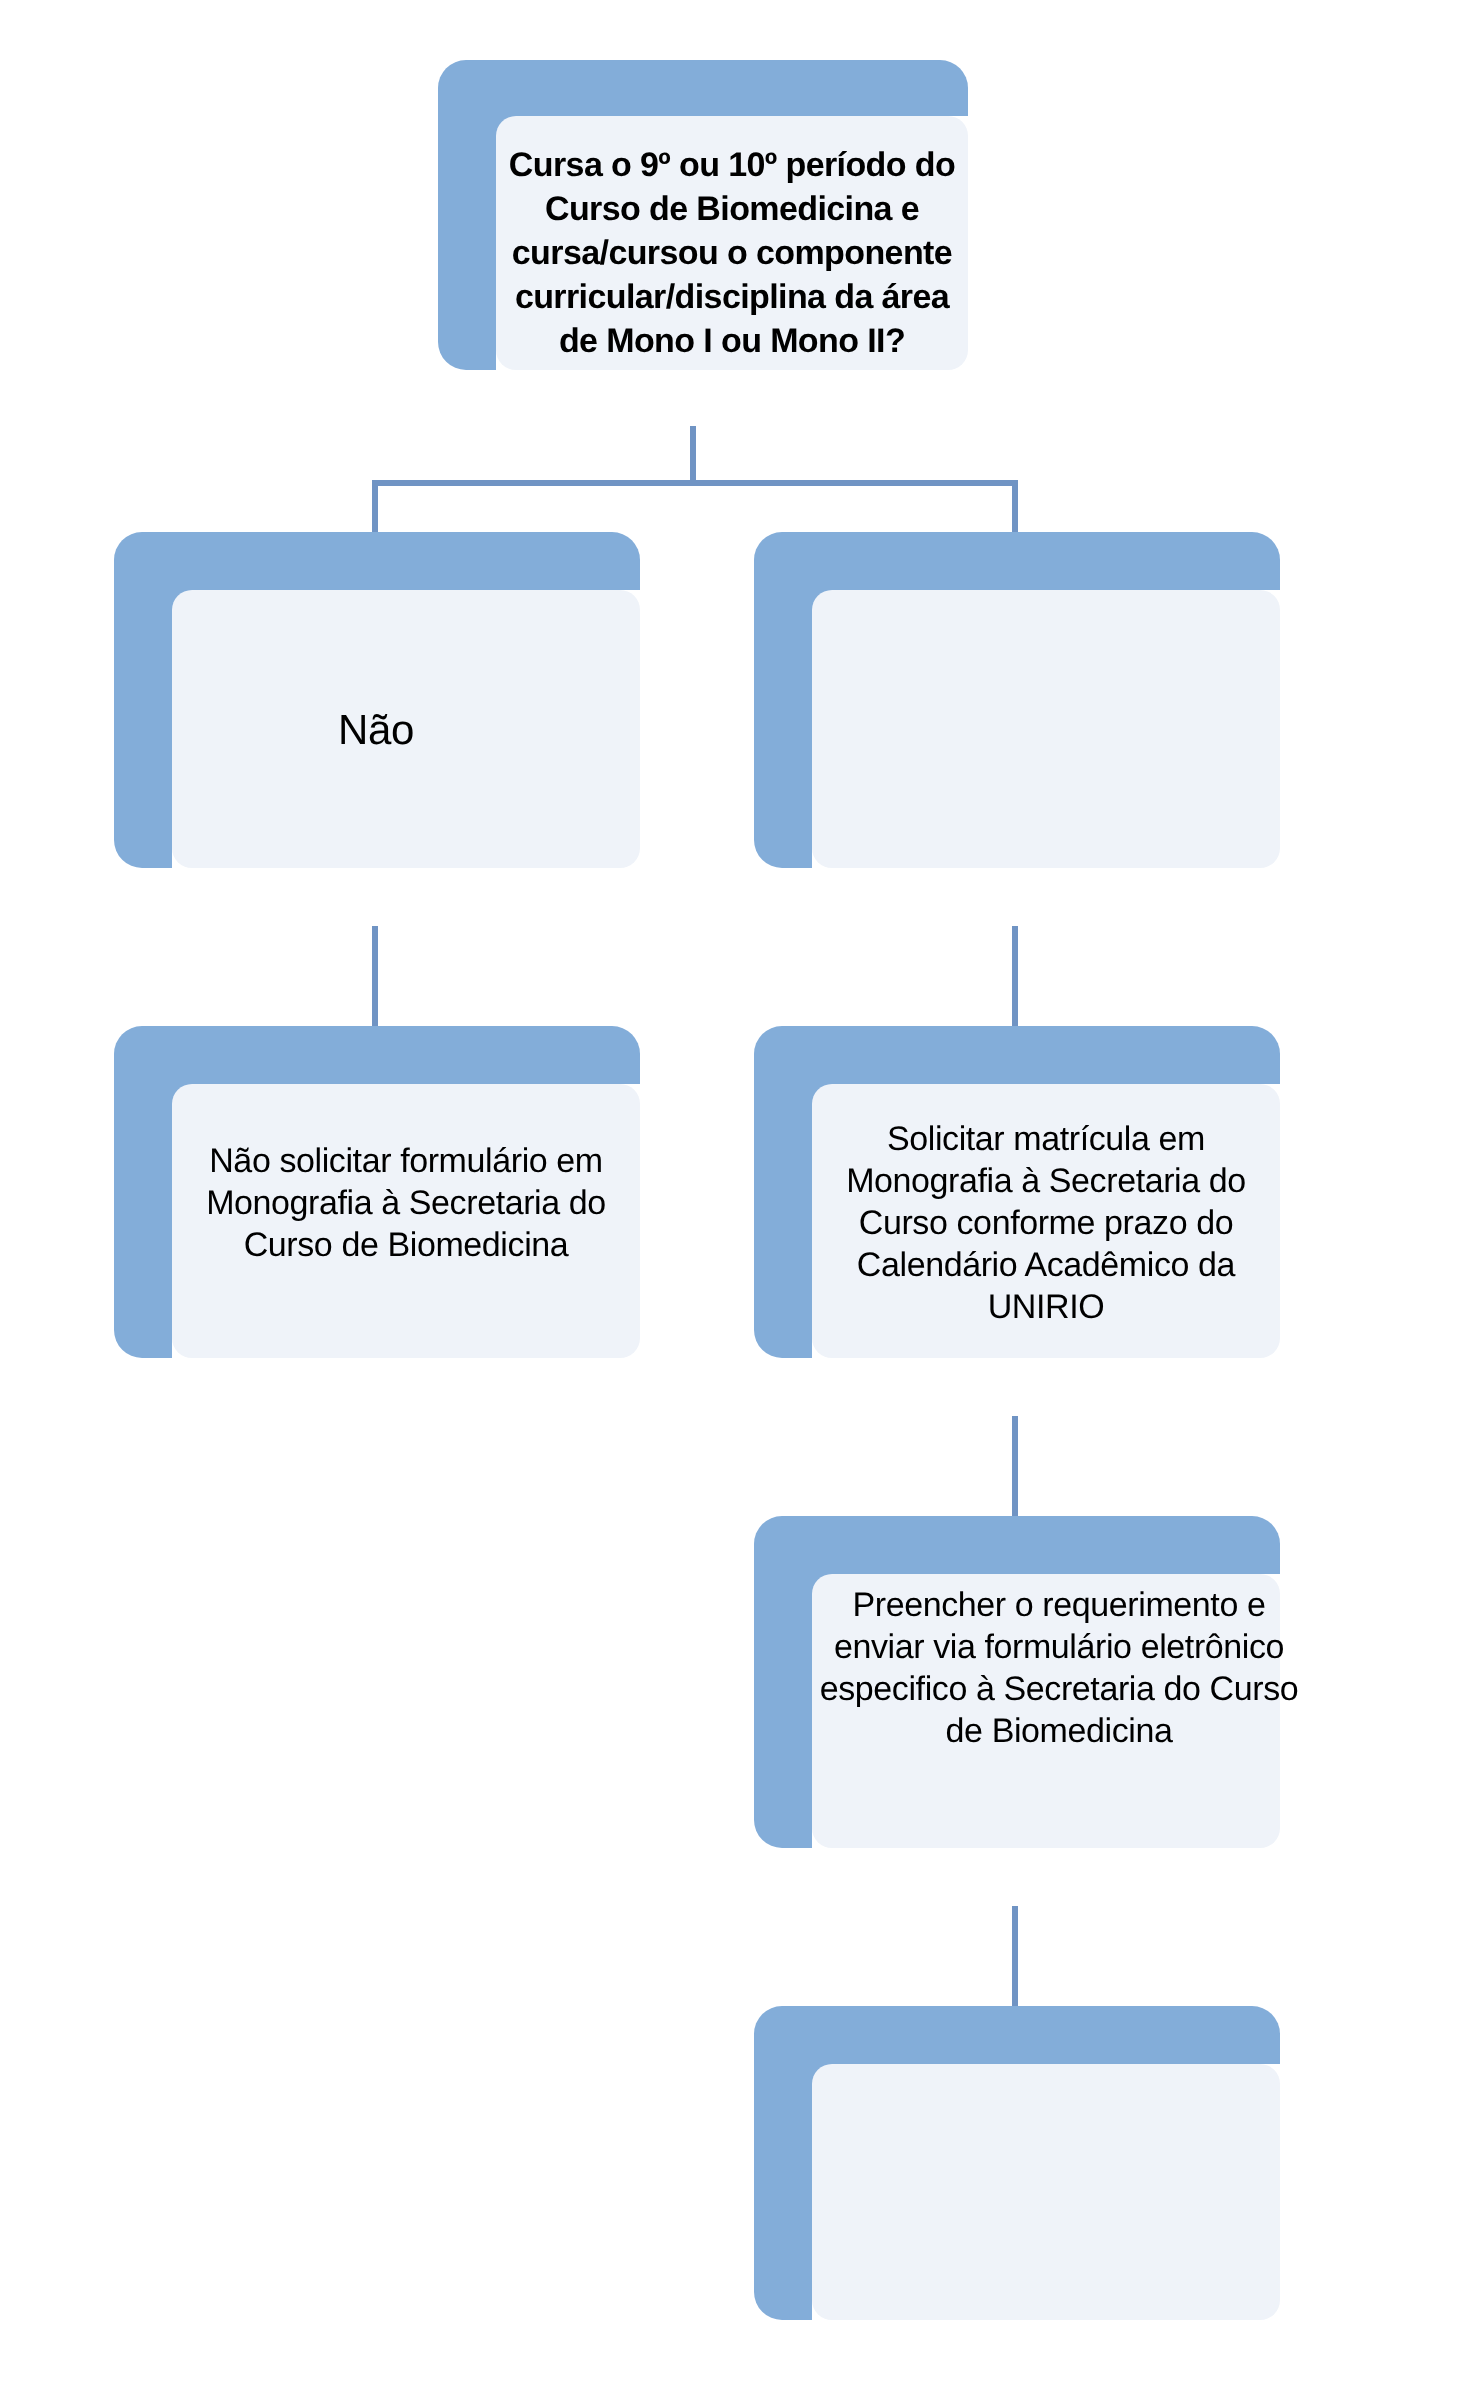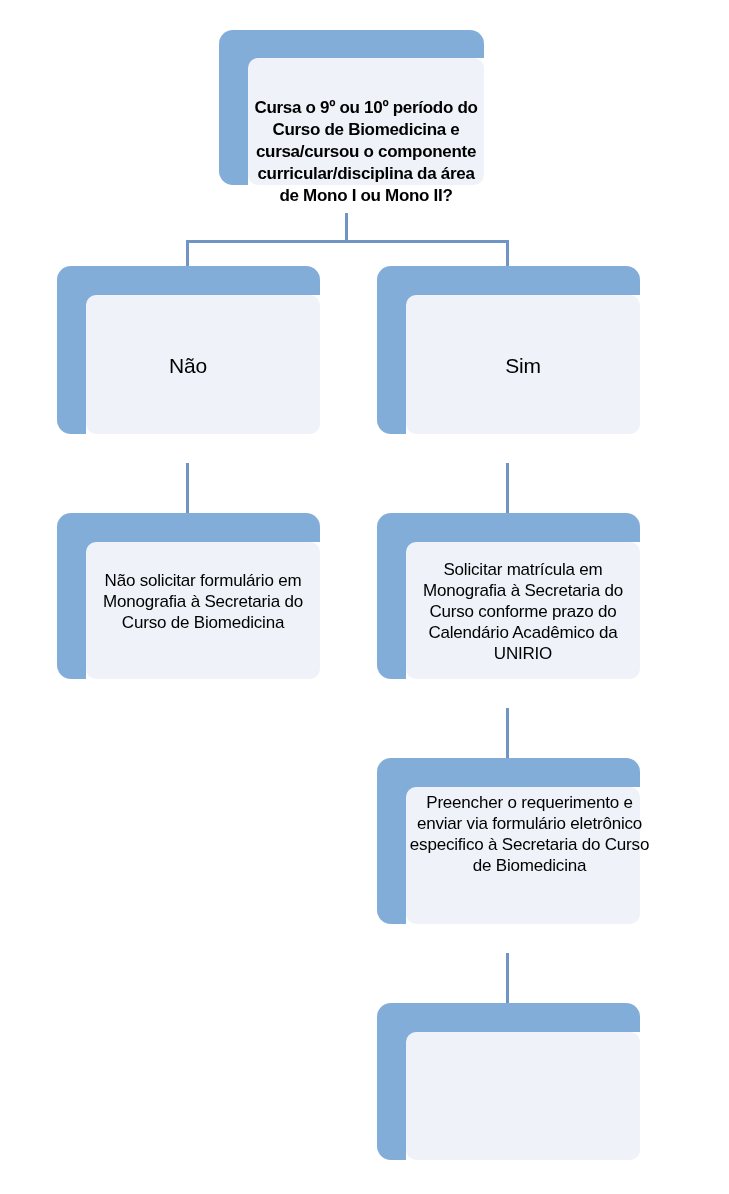--- a/index.html
+++ b/index.html
@@ -93,35 +93,34 @@
   <div class="conn v" style="left:506px; top:433px; height:87px;"></div>
 
   <div class="conn v" style="left:506px; top:678px; height:86px;"></div>
 
   <div class="conn v" style="left:506px; top:923px; height:86px;"></div>
 
   <div class="node decision" style="left:219px; top:30px; width:294px; height:183px;">
     <div class="shadow" style="width:265px; height:155px;"></div>
     <div class="frame" style="left:29px; top:28px; width:265px; height:155px;"></div>
     <div class="fill" style="left:29px; top:28px; width:236px; height:127px;"></div>
-    <div class="label" style="left:29px; top:42px; width:236px;margin-top:25px;">Cursa o 9º ou 10º período do Curso de Biomedicina e cursa/cursou o componente curricular/disciplina da área de Mono I ou Mono II?</div>
+    <div class="label" style="left:29px; top:42px; width:236px;">Cursa o 9º ou 10º período do Curso de Biomedicina e cursa/cursou o componente curricular/disciplina da área de Mono I ou Mono II?</div>
   </div>
 
   <div class="node branch" style="left:57px; top:266px; width:292px; height:197px;">
     <div class="shadow" style="width:263px; height:168px;"></div>
     <div class="frame" style="left:29px; top:29px; width:263px; height:168px;"></div>
     <div class="fill" style="left:29px; top:29px; width:234px; height:139px;"></div>
     <div class="label" style="left:29px; top:88px; width:204px;">Não</div>
   </div>
 
   <div class="node branch" style="left:377px; top:266px; width:292px; height:197px;">
     <div class="shadow" style="width:263px; height:168px;"></div>
     <div class="frame" style="left:29px; top:29px; width:263px; height:168px;"></div>
     <div class="fill" style="left:29px; top:29px; width:234px; height:139px;"></div>
-    <div class="label" style="left:29px; top:88px; width:234px;">Sim</div>
   </div>
 
   <div class="node step" style="left:57px; top:513px; width:292px; height:195px;">
     <div class="shadow" style="width:263px; height:166px;"></div>
     <div class="frame" style="left:29px; top:29px; width:263px; height:166px;"></div>
     <div class="fill" style="left:29px; top:29px; width:234px; height:137px;"></div>
     <div class="label" style="left:29px; top:57px; width:234px;">Não solicitar formulário em Monografia à Secretaria do Curso de Biomedicina</div>
   </div>
 
   <div class="node step" style="left:377px; top:513px; width:292px; height:195px;">

